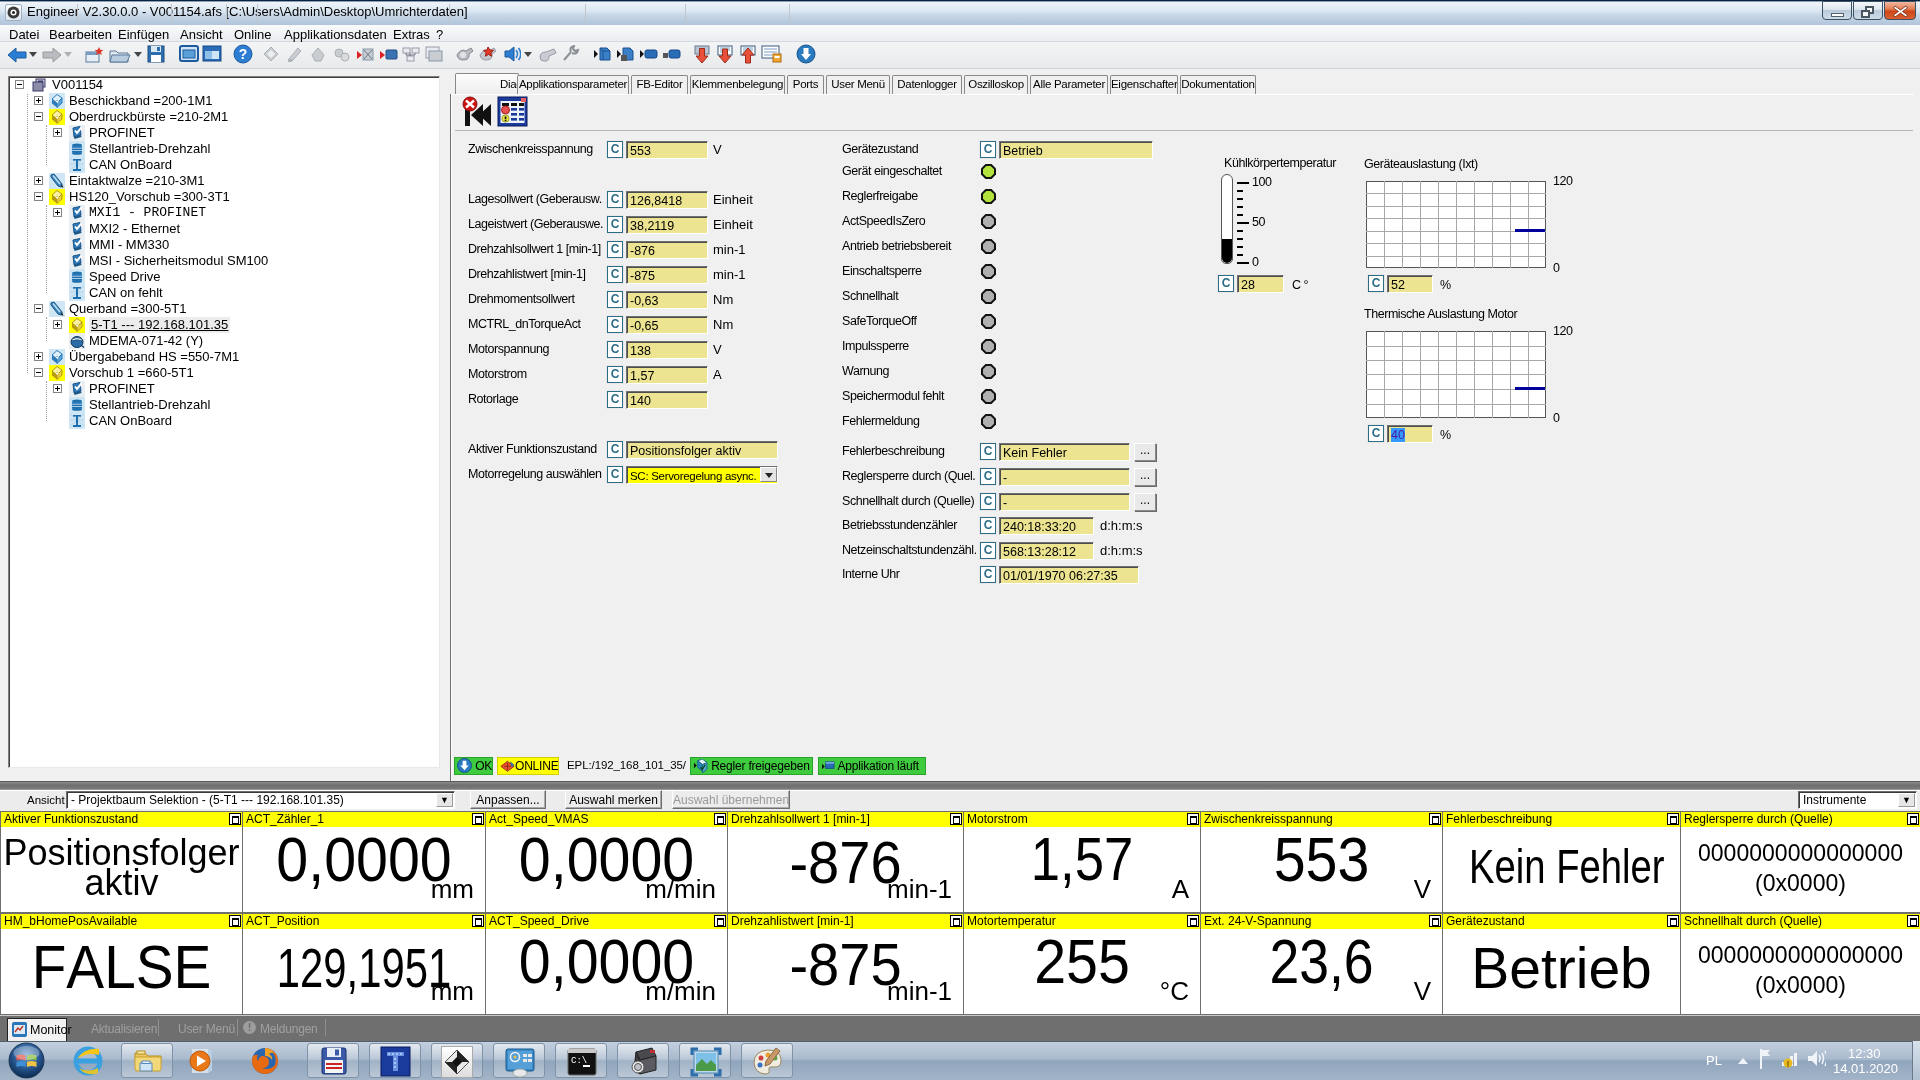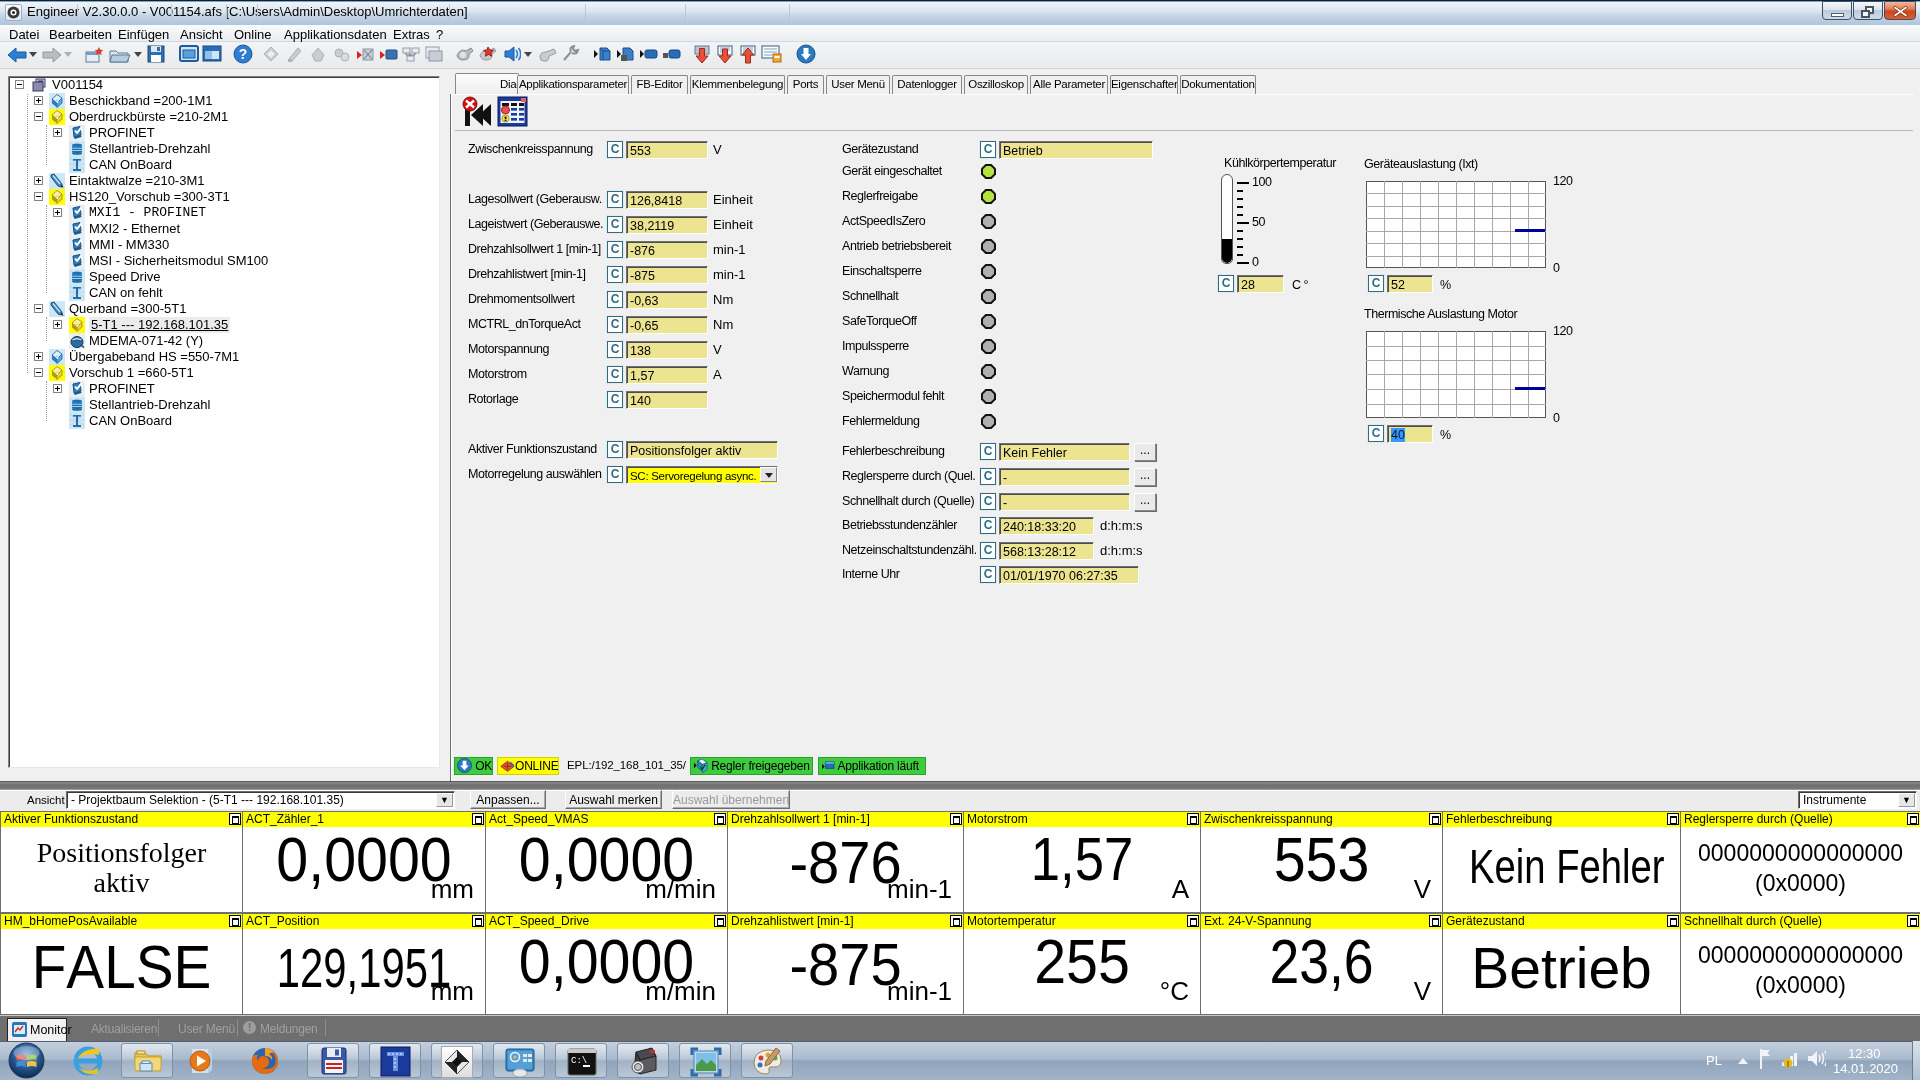--- a/index.html
+++ b/index.html
@@ -693,21 +693,21 @@
 <div class="gline" style="left:1528px;top:331px;width:1px;height:87px;"></div>
 <div class="gline" style="left:1366px;top:346px;width:180px;height:1px;"></div>
 <div class="gline" style="left:1366px;top:360px;width:180px;height:1px;"></div>
 <div class="gline" style="left:1366px;top:374px;width:180px;height:1px;"></div>
 <div class="gline" style="left:1366px;top:389px;width:180px;height:1px;"></div>
 <div class="gline" style="left:1366px;top:404px;width:180px;height:1px;"></div>
 <div class="blueline" style="left:1515px;top:387px;width:30px;"></div>
 <div class="lbl" style="left:1553px;top:324px;">120</div>
 <div class="lbl" style="left:1553px;top:411px;">0</div>
 <div class="cbtn" style="left:1368px;top:425px;">C</div>
-<div class="fld" style="left:1387px;top:425px;width:46px;"><span style="background:#3399ff;color:#0f172a;">40</span></div>
+<div class="fld" style="left:1387px;top:425px;width:46px;"><span style="background:#3399ff;color:#4c1d95;">40</span></div>
 <div class="lbl" style="left:1440px;top:428px;">%</div>
 <div class="stbox" style="left:454px;width:39px;"><svg width="15" height="15" style="vertical-align:-3px" viewBox="0 0 16 16">
       <circle cx="8" cy="8" r="7.5" fill="#2a7ac0" stroke="#15518e"></circle>
       <path d="M8 13 L3.5 8 L6 8 L6 3 L10 3 L10 8 L12.5 8 Z" fill="#fff"></path>
     </svg> OK</div>
 <div class="stbox" style="left:497px;width:62px;background:#ffff00;border-color:#d0d000;"><svg width="15" height="13" style="vertical-align:-2px" viewBox="0 0 18 14">
       <path d="M1 8 l8 -6 8 6 -8 6 Z" fill="#e85030" stroke="#8a2a10"></path>
       <path d="M5 8 h8 M9 4 v8" stroke="#8a2a10"></path>
       <path d="M12 2 l5 4 -3 3 Z" fill="#2a6da8"></path>
     </svg>ONLINE</div>
@@ -727,21 +727,21 @@
 <div id="hsplit" class="abs"></div>
 <div id="btoolbar" class="abs"></div>
 <div class="abs" style="left:27px;top:794px;font-size:11.5px;">Ansicht</div>
 <div class="combo" style="left:66px;top:791px;width:389px;height:18px;padding:1px 0 0 4px;">- Projektbaum Selektion - (5-T1 --- 192.168.101.35)<div class="arr">▼</div></div>
 <div class="win-btn" style="left:470px;top:790px;width:76px;height:19px;line-height:18px;">Anpassen...</div>
 <div class="win-btn" style="left:565px;top:790px;width:97px;height:19px;line-height:18px;">Auswahl merken</div>
 <div class="win-btn" style="left:672px;top:790px;width:118px;height:19px;line-height:18px;color:#9a9a9a;">Auswahl übernehmen</div>
 <div class="combo" style="left:1798px;top:791px;width:119px;height:18px;padding:1px 0 0 4px;">Instrumente<div class="arr">▼</div></div>
 <div class="cell" style="left:0px;top:811px;width:243px;height:102px;">
     <div class="chead">Aktiver Funktionszustand<div class="mx"></div></div>
-    <div class="cval" style="top:26px;height:60px;font-size:28px;line-height:30px;transform:scaleX(1.0);font-family:Liberation Serif, serif;">Positionsfolger<br>aktiv</div>
+    <div class="cval" style="top:26px;height:60px;font-size:36px;line-height:30px;transform:scaleX(1.0);">Positionsfolger<br>aktiv</div>
   </div>
 <div class="cell" style="left:242px;top:811px;width:244px;height:102px;">
     <div class="chead">ACT_Zähler_1<div class="mx"></div></div>
     <div class="cval" style="top:12px;height:70px;font-size:63px;line-height:70px;transform:scaleX(0.91);">0,0000</div>
     <div class="cunit">mm</div>
   </div>
 <div class="cell" style="left:485px;top:811px;width:243px;height:102px;">
     <div class="chead">Act_Speed_VMAS<div class="mx"></div></div>
     <div class="cval" style="top:12px;height:70px;font-size:63px;line-height:70px;transform:scaleX(0.91);">0,0000</div>
     <div class="cunit">m/min</div>

